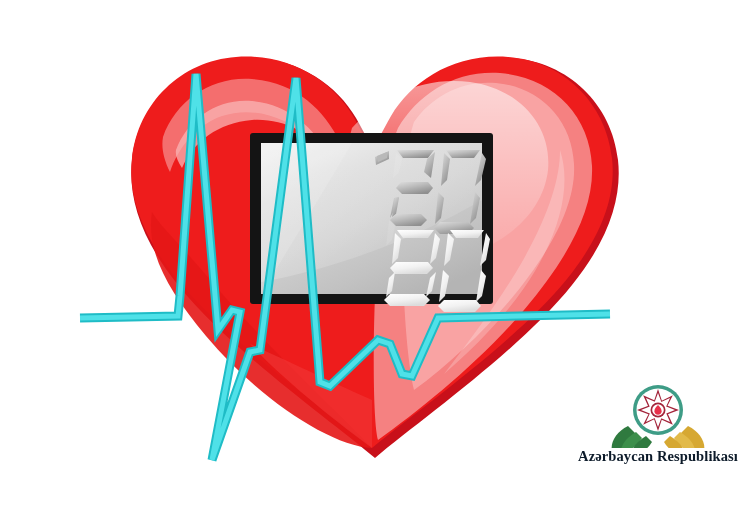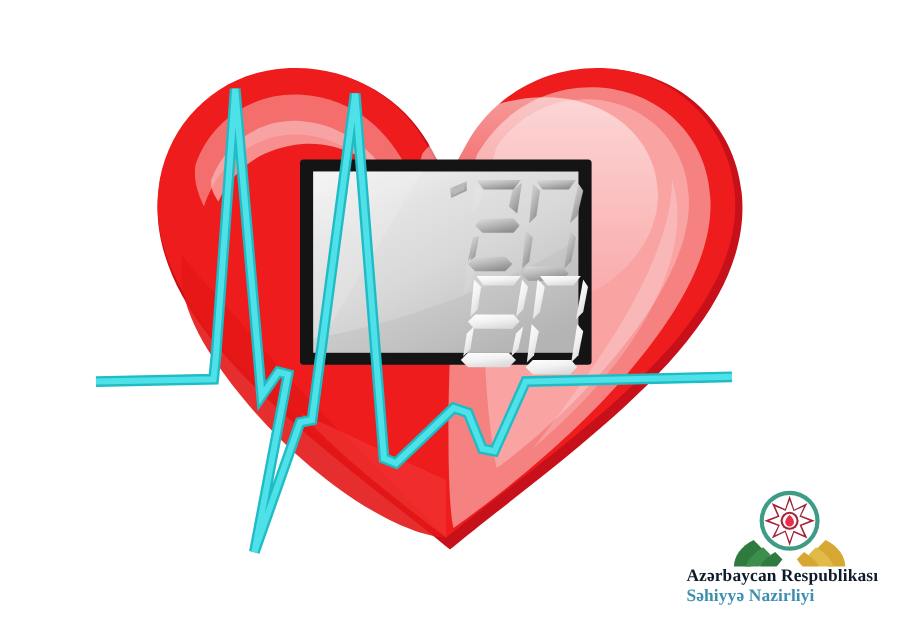--- a/index.html
+++ b/index.html
@@ -18,23 +18,24 @@
   #artwork {
     position: absolute;
     left: 0;
     top: 0;
     width: 750px;
     height: 525px;
   }
   .logo-block {
     position: absolute;
     left: 572px;
-    top: 404px;
+    top: 380px;
     width: 172px;
     height: 110px;
+    text-align: center;
   }
   .emblem-wrap {
     width: 100%;
     height: 68px;
     display: block;
   }
   .logo-line1 {
     font-family: "Liberation Serif", serif;
     font-weight: bold;
     font-size: 14.5px;
@@ -314,16 +315,15 @@
           <polygon points="0,-17 4.5,-5 17,0 4.5,5 0,17 -4.5,5 -17,0 -4.5,-5" fill="#ffffff" transform="rotate(45)"></polygon>
         </g>
 
         <circle cx="0" cy="0" r="7.5" fill="#a3243a"></circle>
         <circle cx="0" cy="0" r="5.8" fill="#ffffff"></circle>
 
         <path d="M0 -5 C 2.6 -2.6, 3.6 -0.6, 3.6 1.3 C 3.6 3.3, 2 4.8, 0 4.8 C -2 4.8, -3.6 3.3, -3.6 1.3 C -3.6 -0.6, -2.6 -2.6, 0 -5 Z" fill="#e8304a"></path>
       </g>
     </svg>
     <div class="logo-line1">Azərbaycan Respublikası</div>
-    <div class="logo-line2">Səhiyyə Nazirliyi</div>
   </div>
 
 </div>
 
 </body></html>

